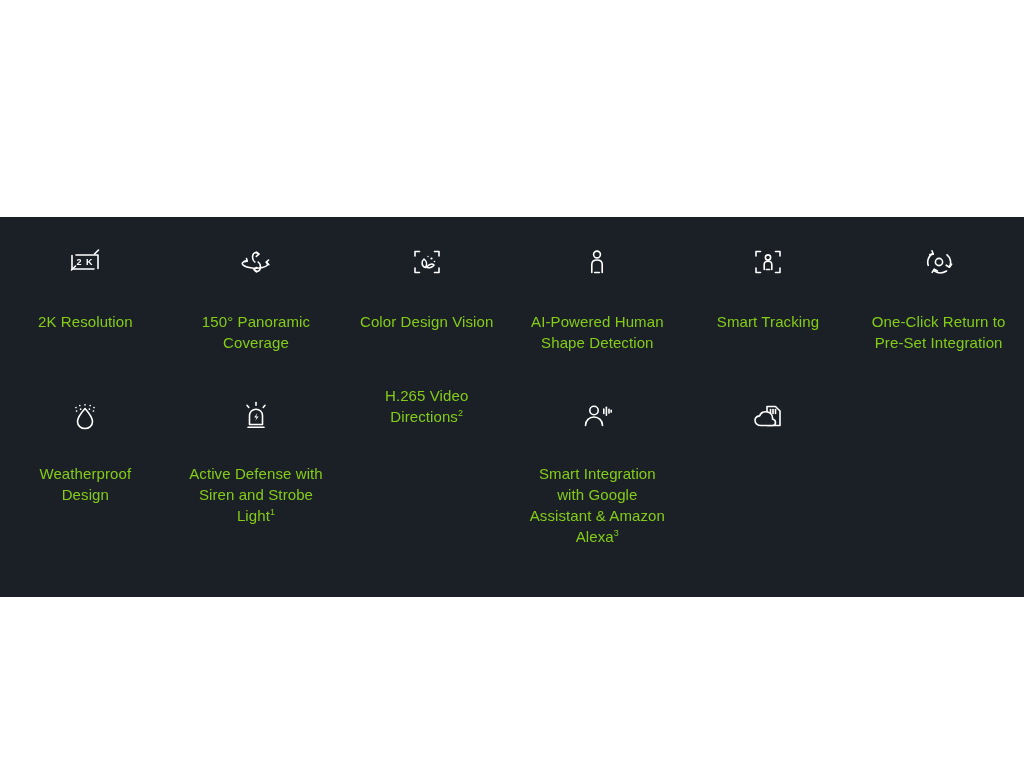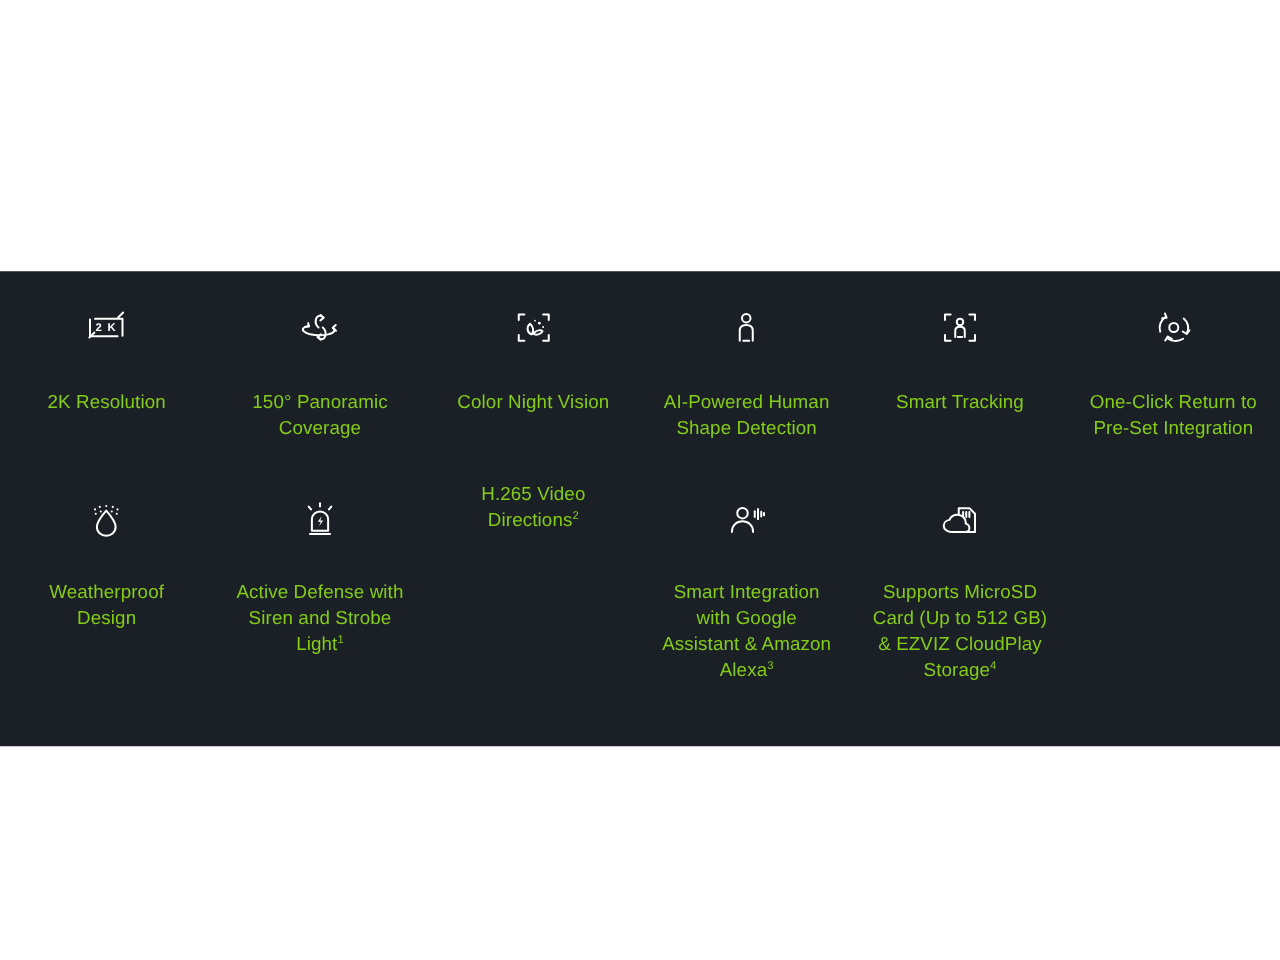--- a/index.html
+++ b/index.html
@@ -126,21 +126,21 @@
             <path d="M29.5 11.5 H34 V16"></path>
             <path d="M34 28 V32.5 H29.5"></path>
             <path d="M14.5 32.5 H10 V28"></path>
             <path d="M20.5 27.5 C16.5 26.5 16 21.5 19 19 C21.5 21 22.5 24.5 20.5 27.5 Z"></path>
             <path d="M21.5 27 C24.5 24 27.5 23.5 29 25 C27.5 27.5 24 28.5 21.5 27 Z"></path>
             <circle cx="26.5" cy="18.5" r="1.1" fill="#ffffff" stroke="none"></circle>
             <circle cx="29.5" cy="21.5" r="0.8" fill="#ffffff" stroke="none"></circle>
             <circle cx="23" cy="16.5" r="0.7" fill="#ffffff" stroke="none"></circle>
           </svg>
         </div>
-        <div class="feature-label">Color Night Vision</div>
+        <div class="feature-label">Color Design Vision</div>
       </div>
 
       <div class="feature-item">
         <div class="icon-wrap">
           <svg viewBox="0 0 44 44" fill="none" stroke="#ffffff" stroke-width="1.6" stroke-linecap="round" stroke-linejoin="round">
             <circle cx="22" cy="14.5" r="3.4"></circle>
             <path d="M16.8 32.5 V24.5 C16.8 21.6 19 20 22 20 C25 20 27.2 21.6 27.2 24.5 V32.5"></path>
             <path d="M19.6 32.5 H24.4"></path>
           </svg>
         </div>
@@ -235,19 +235,18 @@
       <div class="feature-item">
         <div class="icon-wrap">
           <svg viewBox="0 0 44 44" fill="none" stroke="#ffffff" stroke-width="1.6" stroke-linecap="round" stroke-linejoin="round">
             <path d="M21 12.5 H29.5 L34 17 V31.5 H21 Z"></path>
             <path d="M24.5 15.5 V19.5"></path>
             <path d="M27 15.5 V19.5"></path>
             <path d="M29.5 15.5 V19.5"></path>
             <path d="M14.8 31.5 C11.6 31.5 9 29.3 9 26.6 C9 24.2 11 22.2 13.6 21.9 C14.5 19.4 17 17.7 19.9 17.7 C23.6 17.7 26.6 20.5 26.6 24 C26.6 24.3 26.6 24.6 26.5 24.9 C28.3 25.4 29.5 26.9 29.5 28.5 C29.5 30.2 28 31.5 26.1 31.5 Z" fill="#1b2027"></path>
           </svg>
         </div>
-        <div class="feature-label"><span>Supports MicroSD Card (Up to 512 GB) &amp; EZVIZ CloudPlay Storage</span><sup>4</sup></div>
       </div>
 
     </div>
 
   </div>
 </div>
 
 </body></html>

